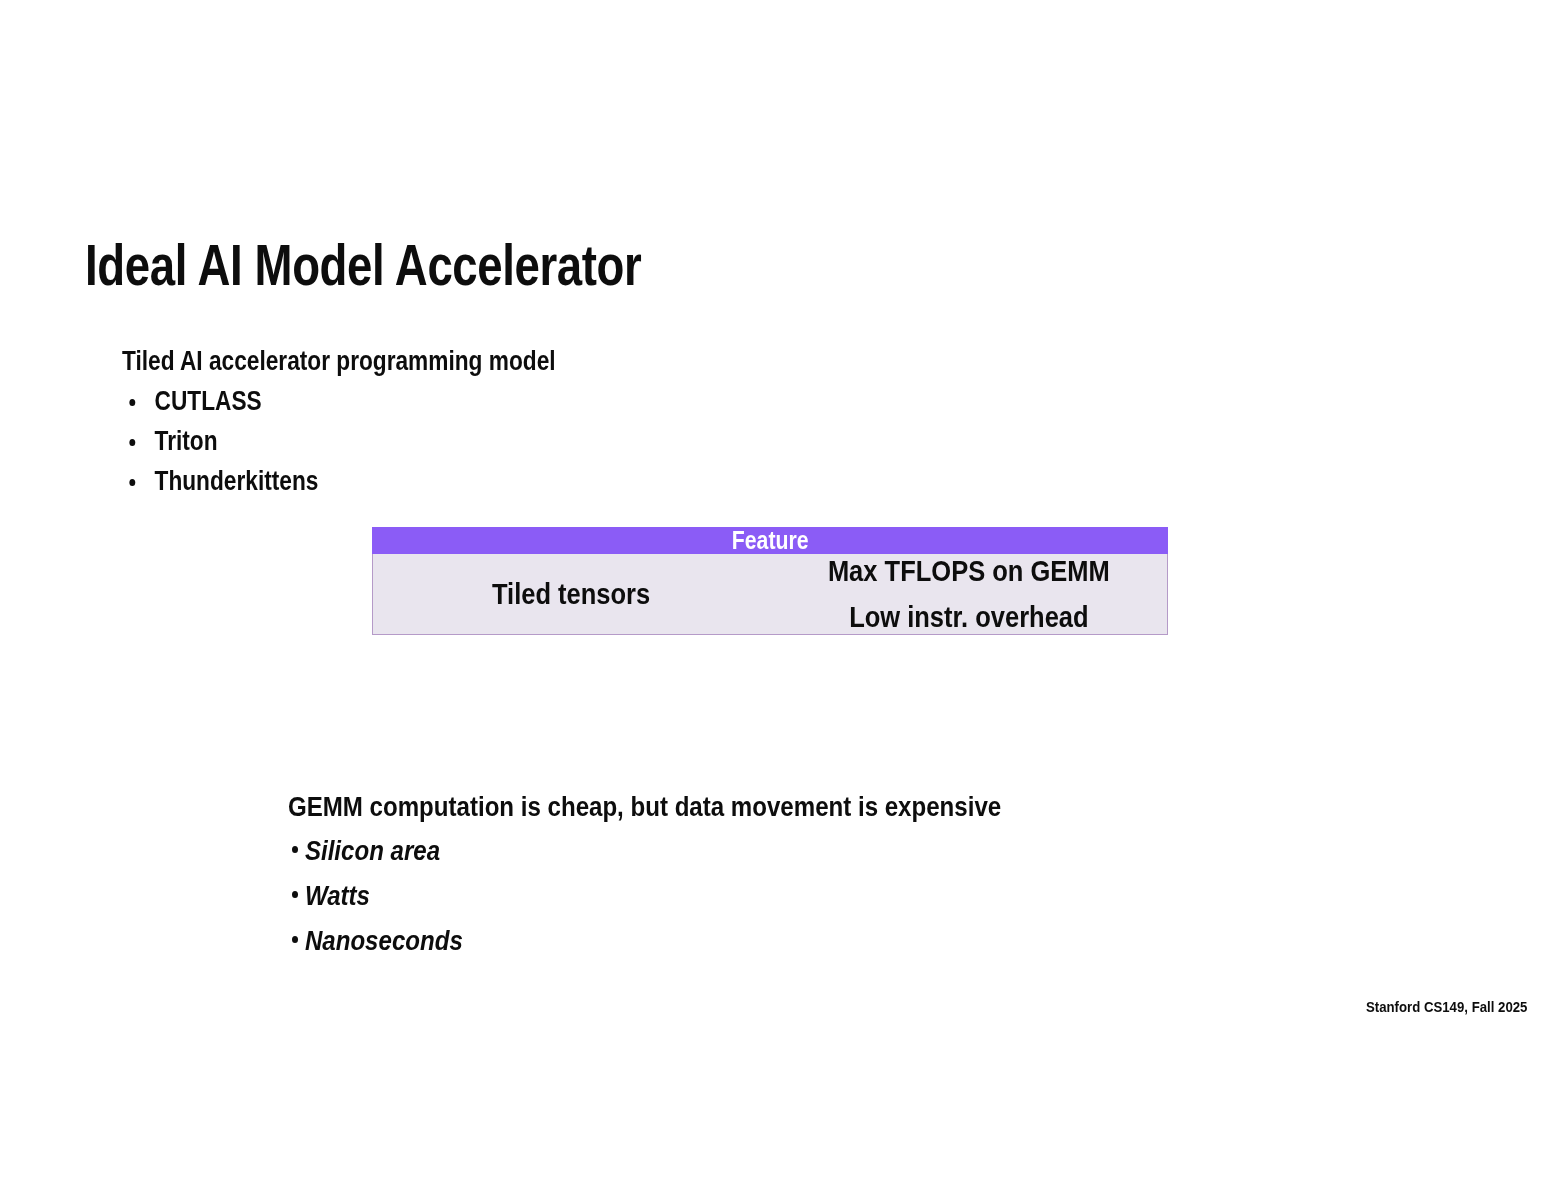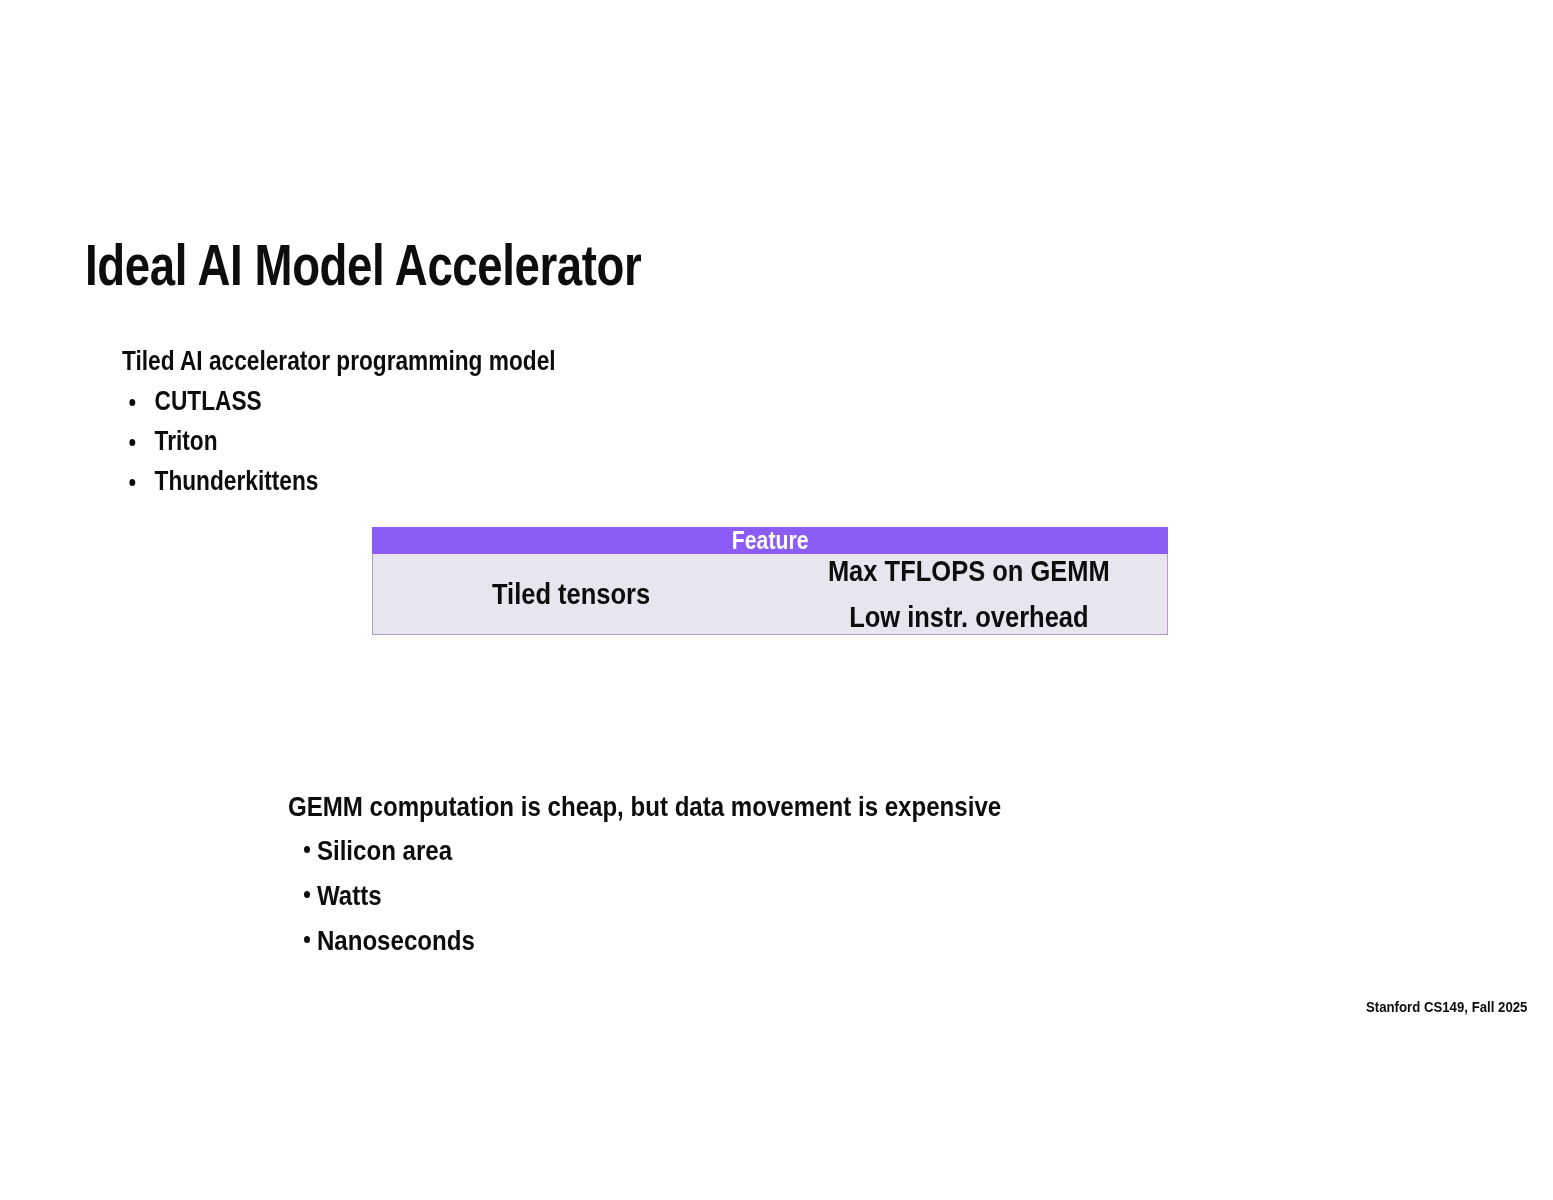--- a/index.html
+++ b/index.html
@@ -144,22 +144,23 @@
     font-weight: bold;
     line-height: 1.0;
     color: #0d0d0d;
     transform: scaleX(0.86);
     transform-origin: left top;
     white-space: nowrap;
     margin-bottom: 16px;
   }
   .tight-list {
     list-style: none;
-    margin: 16px;
+    margin: 4px;
     padding: 0;
+    font-style: italic;
   }
   .tight-list li {
     font-size: 28px;
     font-weight: bold;
     line-height: 1.0;
     color: #0d0d0d;
     margin-bottom: 17px;
     transform: scaleX(0.86);
     transform-origin: left top;
     white-space: nowrap;

